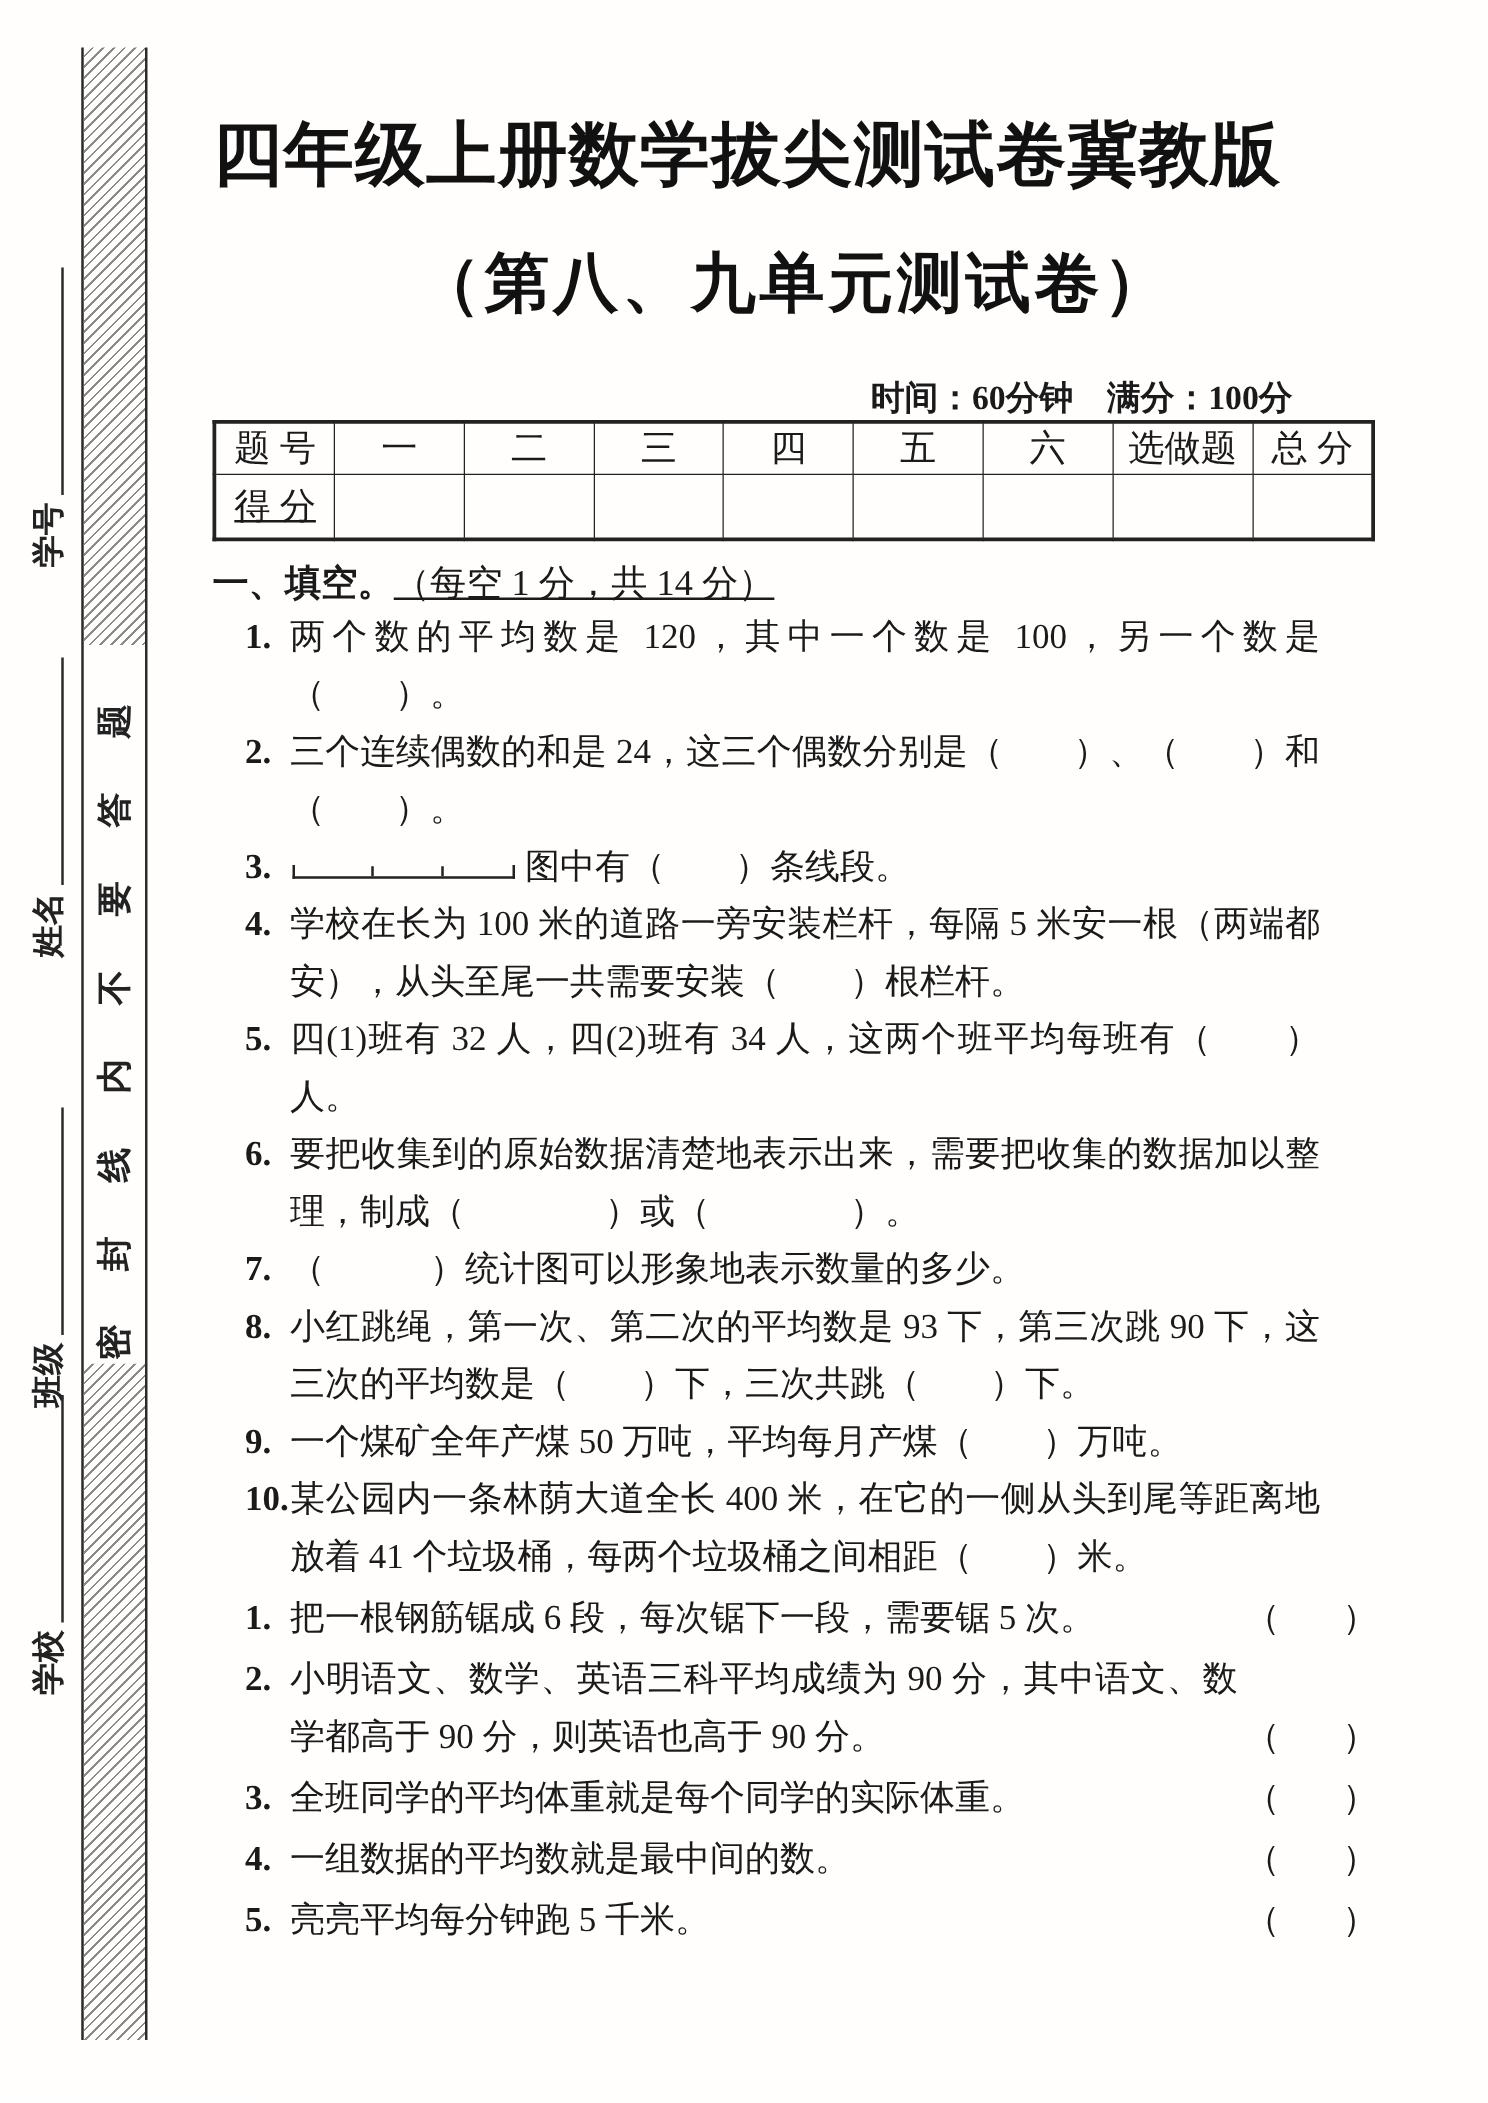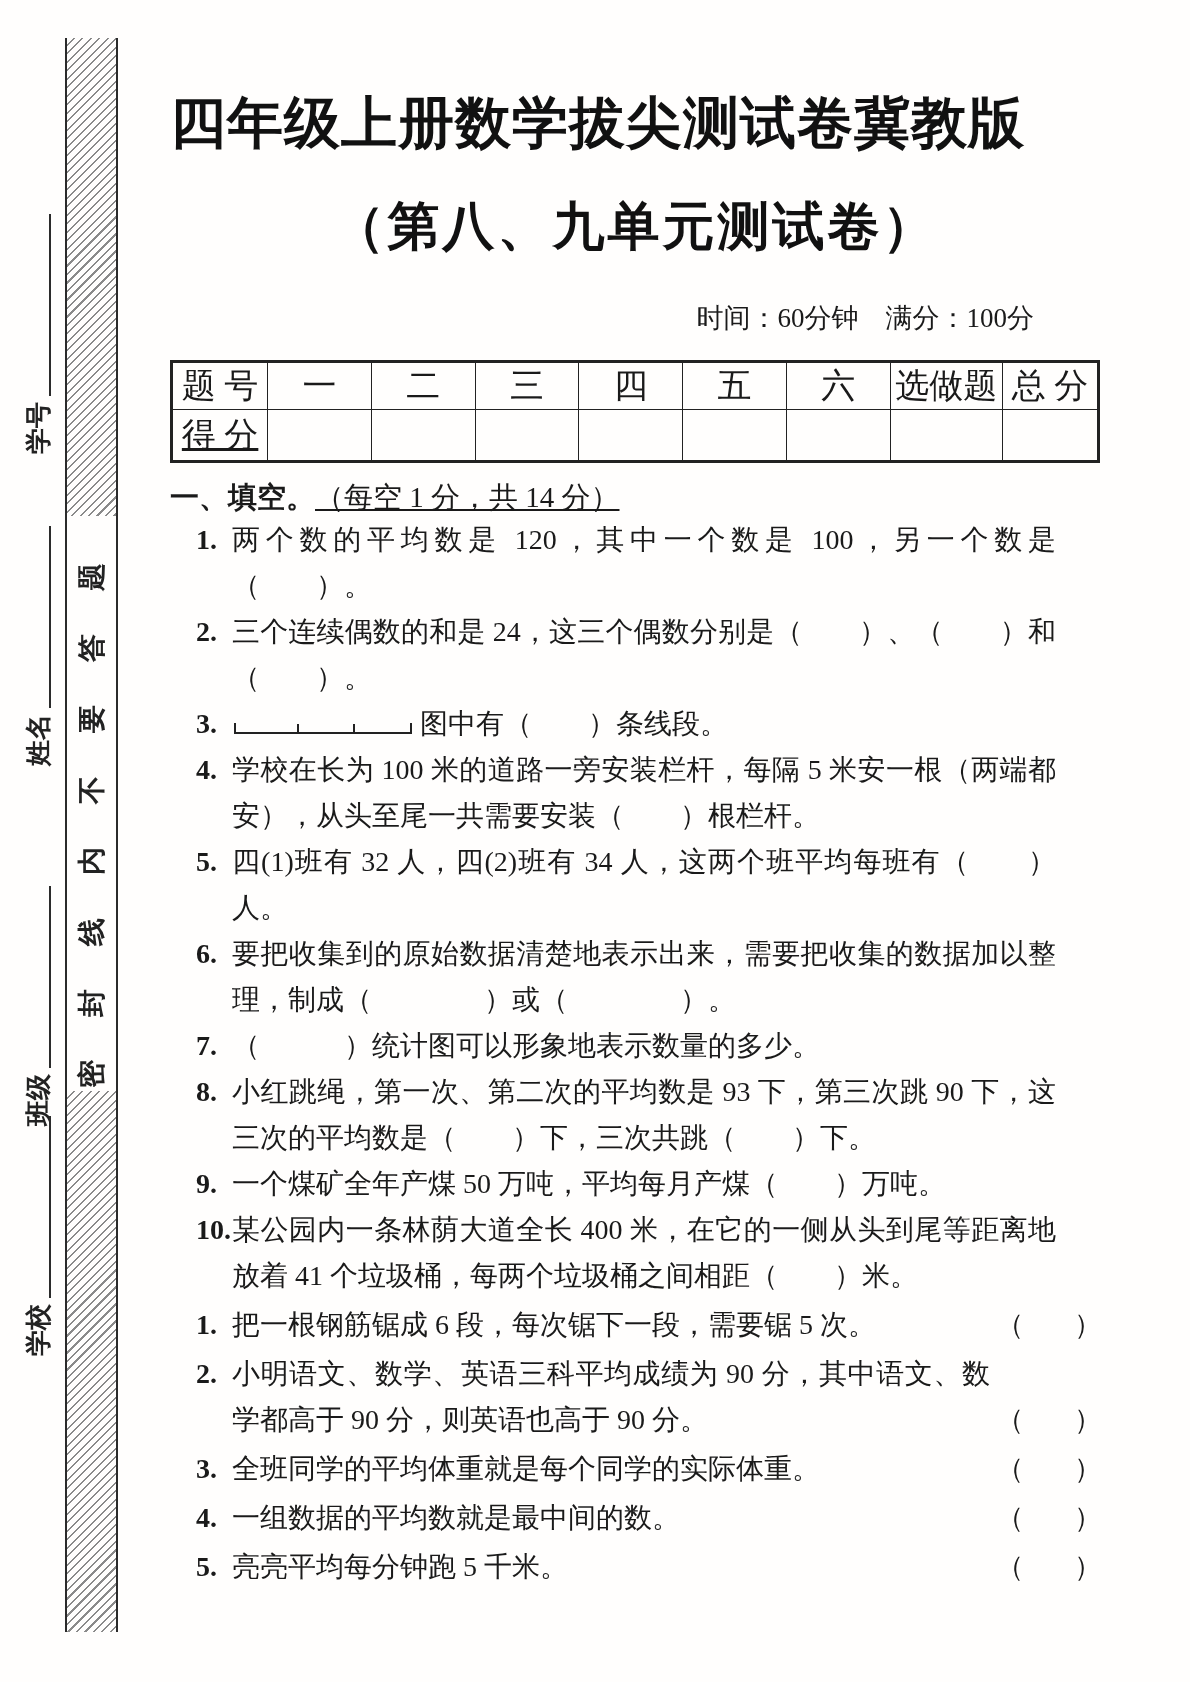--- a/index.html
+++ b/index.html
@@ -36,25 +36,25 @@
   .side-label .blank-line { flex:1; border-bottom:2px solid #2b2b2b; margin:0 0 5px 6px; }
   #field-xuehao { top:318px; }
   #field-xingming { top:630px; }
   #field-banji { top:990px; }
   #field-xuexiao { top:1220px; }
 
   
   .main { position:absolute; left:170px; top:0; width:930px; }
   .title { margin-top:86px; text-align:left; font-size:56px; font-weight:900; letter-spacing:1px; color:#111; }
   .subtitle { margin-top:30px; text-align:center; font-size:52px; font-weight:800; letter-spacing:3px; color:#111; }
-  .meta-line { margin-top:38px; padding-right:66px; text-align:right; font-size:27px; font-weight:400; }
+  .meta-line { margin-top:38px; padding-right:66px; text-align:right; font-size:27px; font-weight:700; }
 
   table.score-table {
-    margin-top:24px; width:100%; border-collapse:collapse; table-layout:fixed;
-    border:3px solid #222; font-size:34px;
+    width:100%; border-collapse:collapse; table-layout:fixed;
+    border:3px solid #222; font-size:29px;
   }
   table.score-table th, table.score-table td {
     border:1.5px solid #222; text-align:center; font-weight:500; padding:0;
   }
   table.score-table tr.head-row th { height:38px; }
   table.score-table tr.score-row td { height:52px;text-decoration:underline; }
   col.c-label { width:9.6%; } col.c-num { width:10.35%; } col.c-opt { width:11.2%; } col.c-total { width:9.6%; }
 
   .section-heading { margin-top:17px; font-size:29px; line-height:34px; }
   .section-heading .sec-strong { font-weight:800; }

